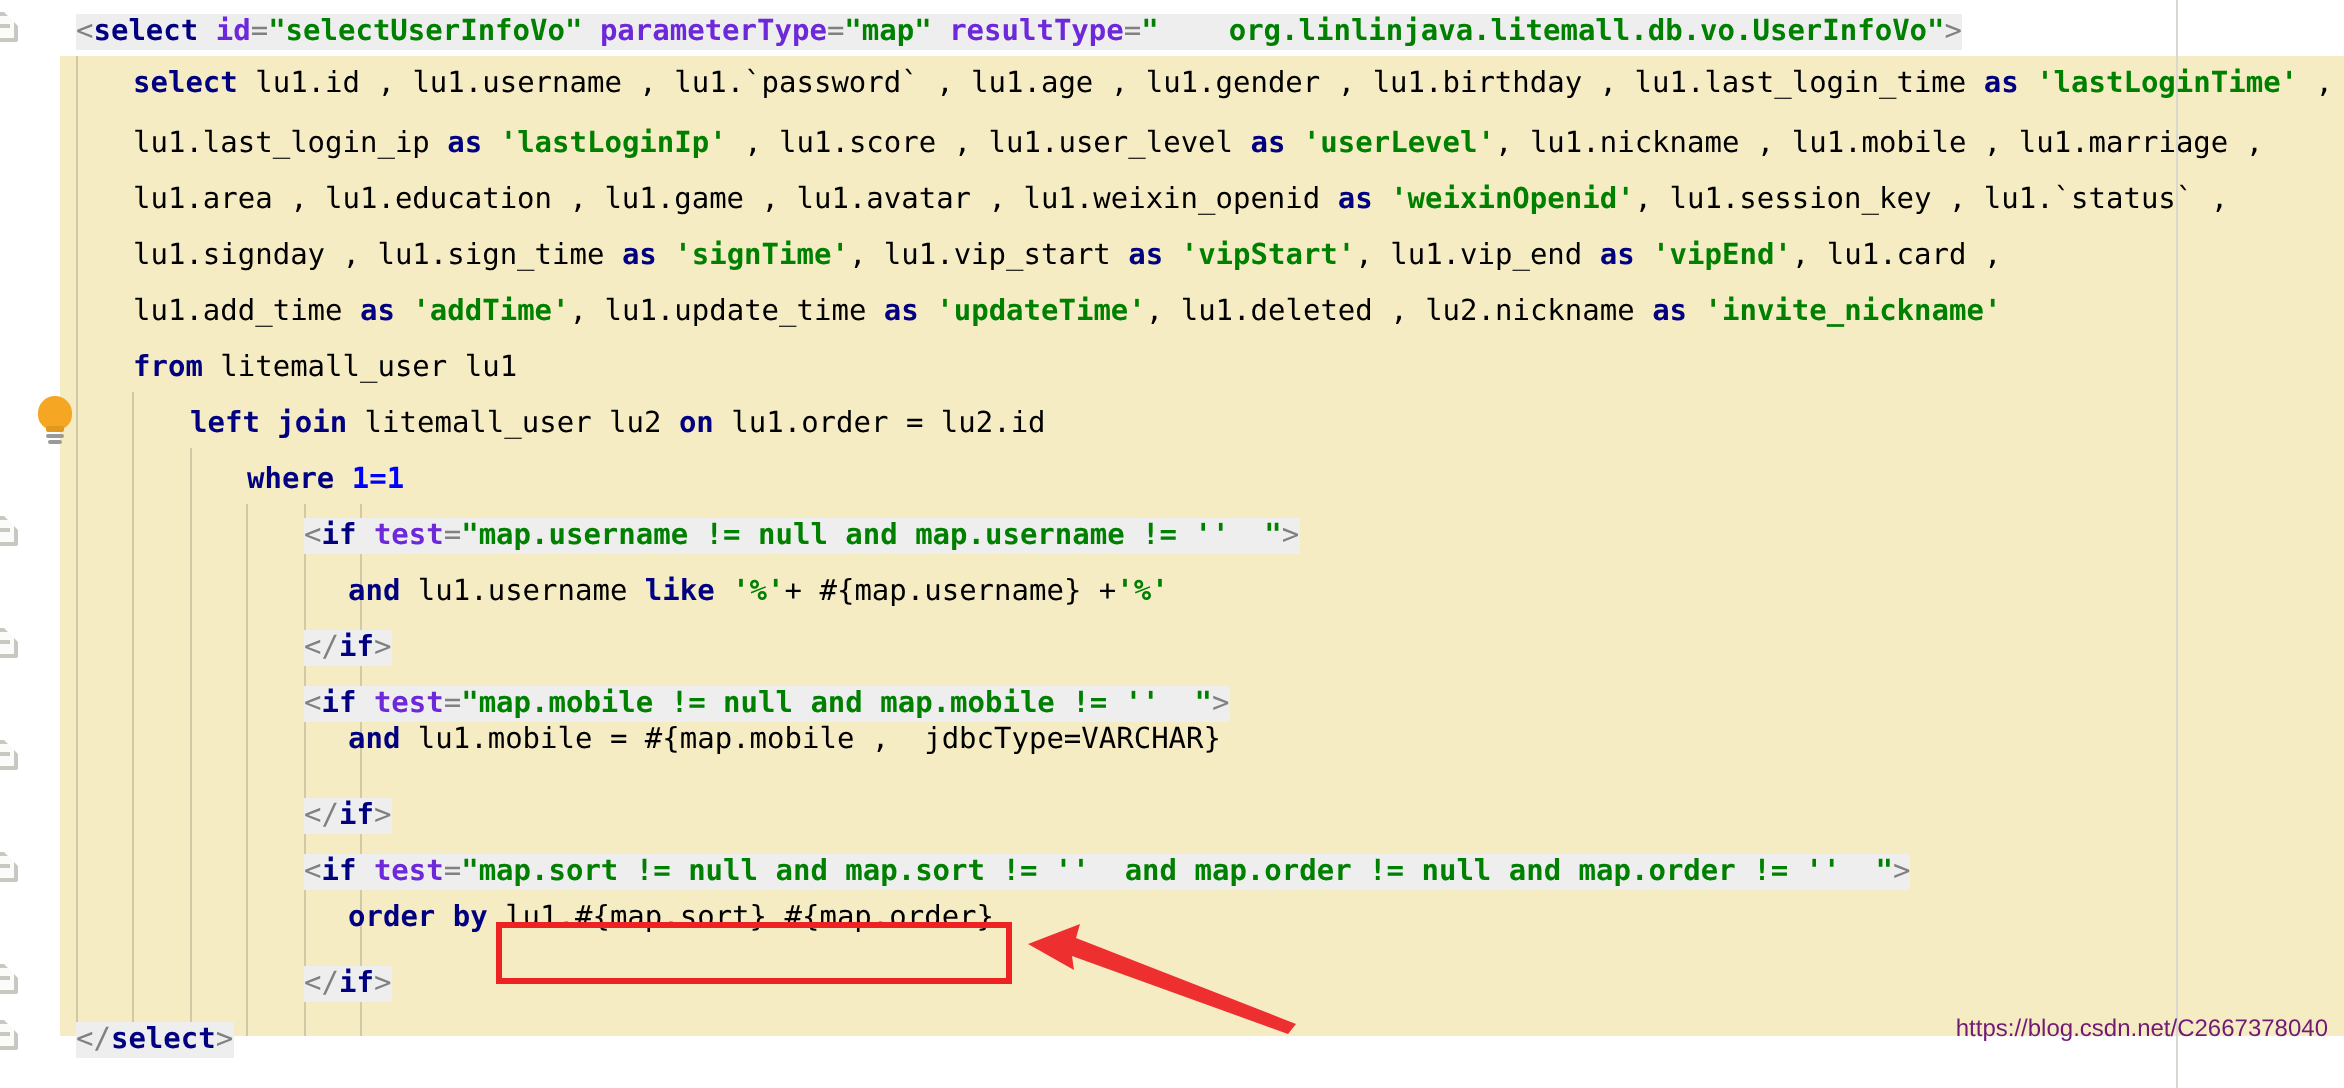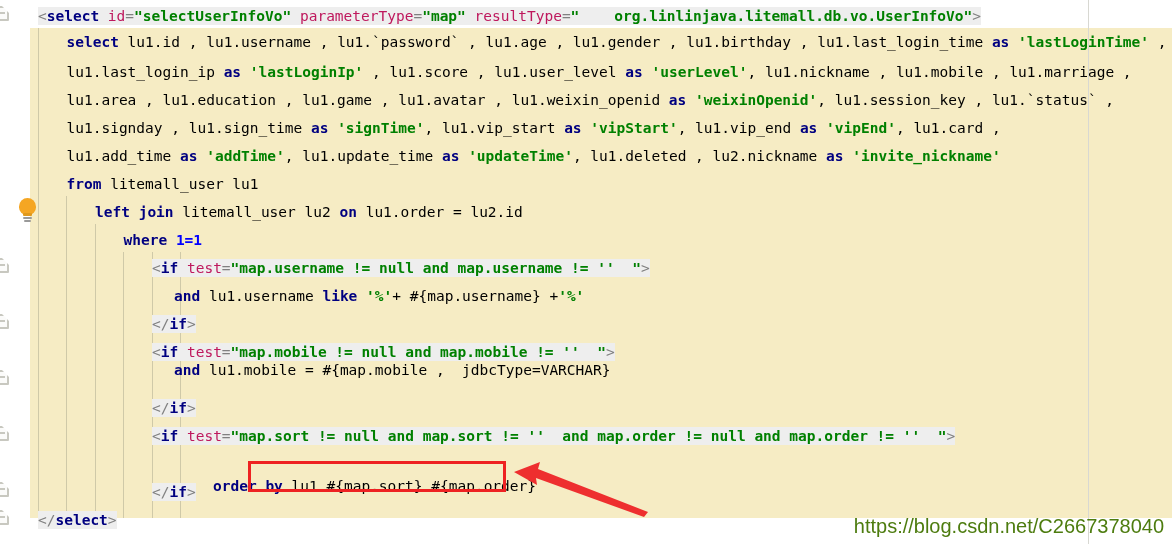--- a/index.html
+++ b/index.html
@@ -112,21 +112,21 @@
     z-index: 5;
     color: #000000;
   }
   .seg { white-space: pre; }
   .tagbg {
     background: #eeeeee;
     padding: 1px 0;
   }
   .kw      { color: #000080; font-weight: bold; }
   .tagname { color: #000080; font-weight: bold; }
-  .attr    { color: #be185d; font-weight: normal; }
+  .attr    { color: #6d28d9; font-weight: bold; }
   .str     { color: #008000; font-weight: bold; }
   .plain   { color: #000000; }
   .punct   { color: #808080; }
   .num     { color: #0000ff; font-weight: bold; }
   .squig {
     text-decoration-style: wavy;
     text-decoration-color: #33cc99;
     text-decoration-thickness: 1px;
     margin-left: 35px;
   }
@@ -136,24 +136,24 @@
     position: absolute;
     left: 248px; top: 461px;
     width: 258px; height: 31px;
     border: 3px solid #ee2222;
     z-index: 8;
   }
   .arrow { position: absolute; left: 512px; top: 456px; z-index: 8; }
 
   .watermark {
     position: absolute;
-    right: 8px; bottom: 4px;
+    right: 8px; bottom: 16px;
     font-family: "Liberation Sans", sans-serif;
-    font-size: 20px;
-    color: #4d7c0f;
+    font-size: 12px;
+    color: #701a75;
     z-index: 9;
     white-space: pre;
   }
 </style>
 </head>
 <body>
 
 <div id="editor">
 
   <div class="code-area">
@@ -176,21 +176,21 @@
         <div class="line" style="top: 170px; left: 36.5px;"><span class="seg"><span class="kw">from</span><span class="plain"> litemall_user lu1</span></span></div>
         <div class="line" style="top: 198px; left: 65px;"><span class="seg"><span class="kw">left join</span><span class="plain"> litemall_user lu2 </span><span class="kw">on</span><span class="plain"> lu1.order = lu2.id</span></span></div>
         <div class="line" style="top: 226px; left: 93.5px;"><span class="seg"><span class="kw">where</span><span class="plain"> </span><span class="num">1=1</span></span></div>
         <div class="line" style="top: 254px; left: 122px;"><span class="seg tagbg"><span class="punct">&lt;</span><span class="tagname">if</span><span class="plain"> </span><span class="attr">test</span><span class="punct">=</span><span class="str">"map.username != null and map.username != ''  "</span><span class="punct">&gt;</span></span></div>
         <div class="line" style="top: 282px; left: 144px;"><span class="seg"><span class="kw">and</span><span class="plain"> lu1.username </span><span class="kw">like</span><span class="plain"> </span><span class="str">'%'</span><span class="plain">+ #{map.username} +</span><span class="str">'%'</span></span></div>
         <div class="line" style="top: 310px; left: 122px;"><span class="seg tagbg"><span class="punct">&lt;/</span><span class="tagname">if</span><span class="punct">&gt;</span></span></div>
         <div class="line" style="top: 338px; left: 122px;"><span class="seg tagbg"><span class="punct">&lt;</span><span class="tagname">if</span><span class="plain"> </span><span class="attr">test</span><span class="punct">=</span><span class="str">"map.mobile != null and map.mobile != ''  "</span><span class="punct">&gt;</span></span></div>
         <div class="line" style="top: 356px; left: 144px; text-align: center;"><span class="seg"><span class="kw">and</span><span class="plain"> lu1.mobile = #{map.mobile ,  jdbcType=VARCHAR}</span></span></div>
         <div class="line" style="top: 394px; left: 122px;"><span class="seg tagbg"><span class="punct">&lt;/</span><span class="tagname">if</span><span class="punct">&gt;</span></span></div>
         <div class="line" style="top: 422px; left: 122px;"><span class="seg tagbg"><span class="punct">&lt;</span><span class="tagname">if</span><span class="plain"> </span><span class="attr">test</span><span class="punct">=</span><span class="str">"map.sort != null and map.sort != ''  and map.order != null and map.order != ''  "</span><span class="punct">&gt;</span></span></div>
-        <div class="line" style="top: 472px; left: 144px; margin-left: 39px;"><span class="seg"><span class="kw">order by</span><span class="plain"> lu1.#{map.sort} #{map.order}</span></span></div>
+        <div class="line" style="top: 445px; left: 144px;"><span class="seg"><span class="kw">order by</span><span class="plain"> lu1.#{map.sort} #{map.order}</span></span></div>
         <div class="line" style="top: 478px; left: 122px;"><span class="seg tagbg"><span class="punct">&lt;/</span><span class="tagname">if</span><span class="punct">&gt;</span></span></div>
         <div class="line" style="top: 506px; left: 8px;"><span class="seg tagbg"><span class="punct">&lt;/</span><span class="tagname">select</span><span class="punct">&gt;</span></span></div>
       </div>
     <div class="margin-guide"></div>
   </div>
 
   <div class="gutter">
     <div id="folds">
         <div class="fold-mark" style="top: 6px;"></div>
         <div class="fold-mark" style="top: 258px;"></div>

